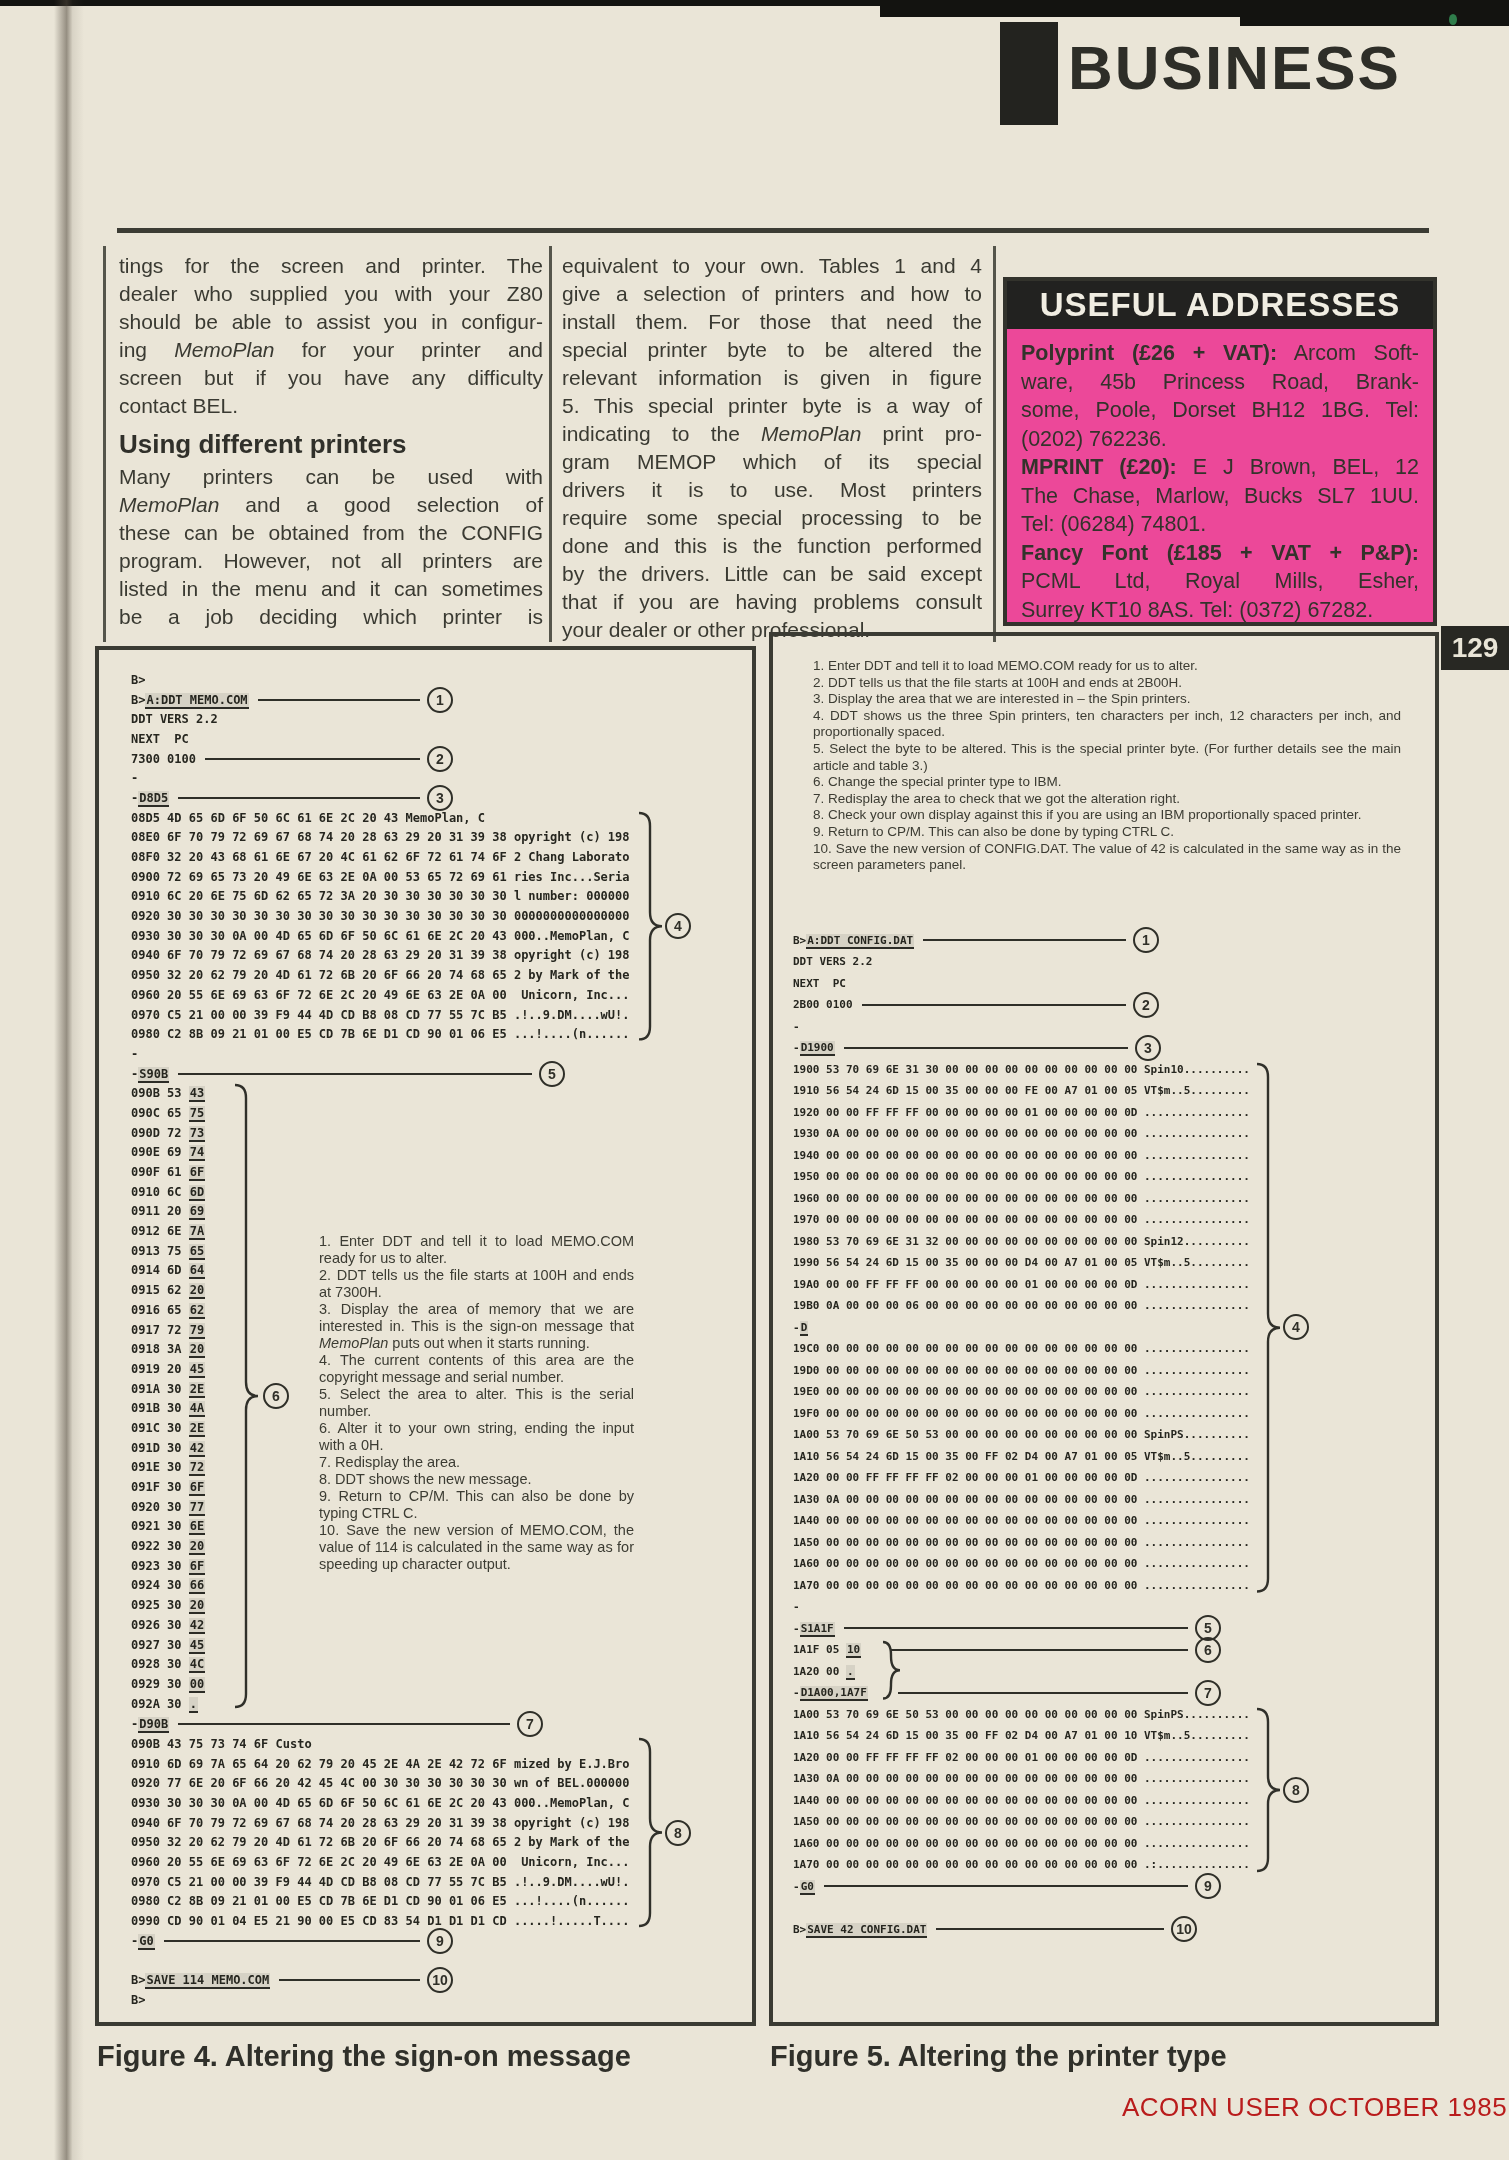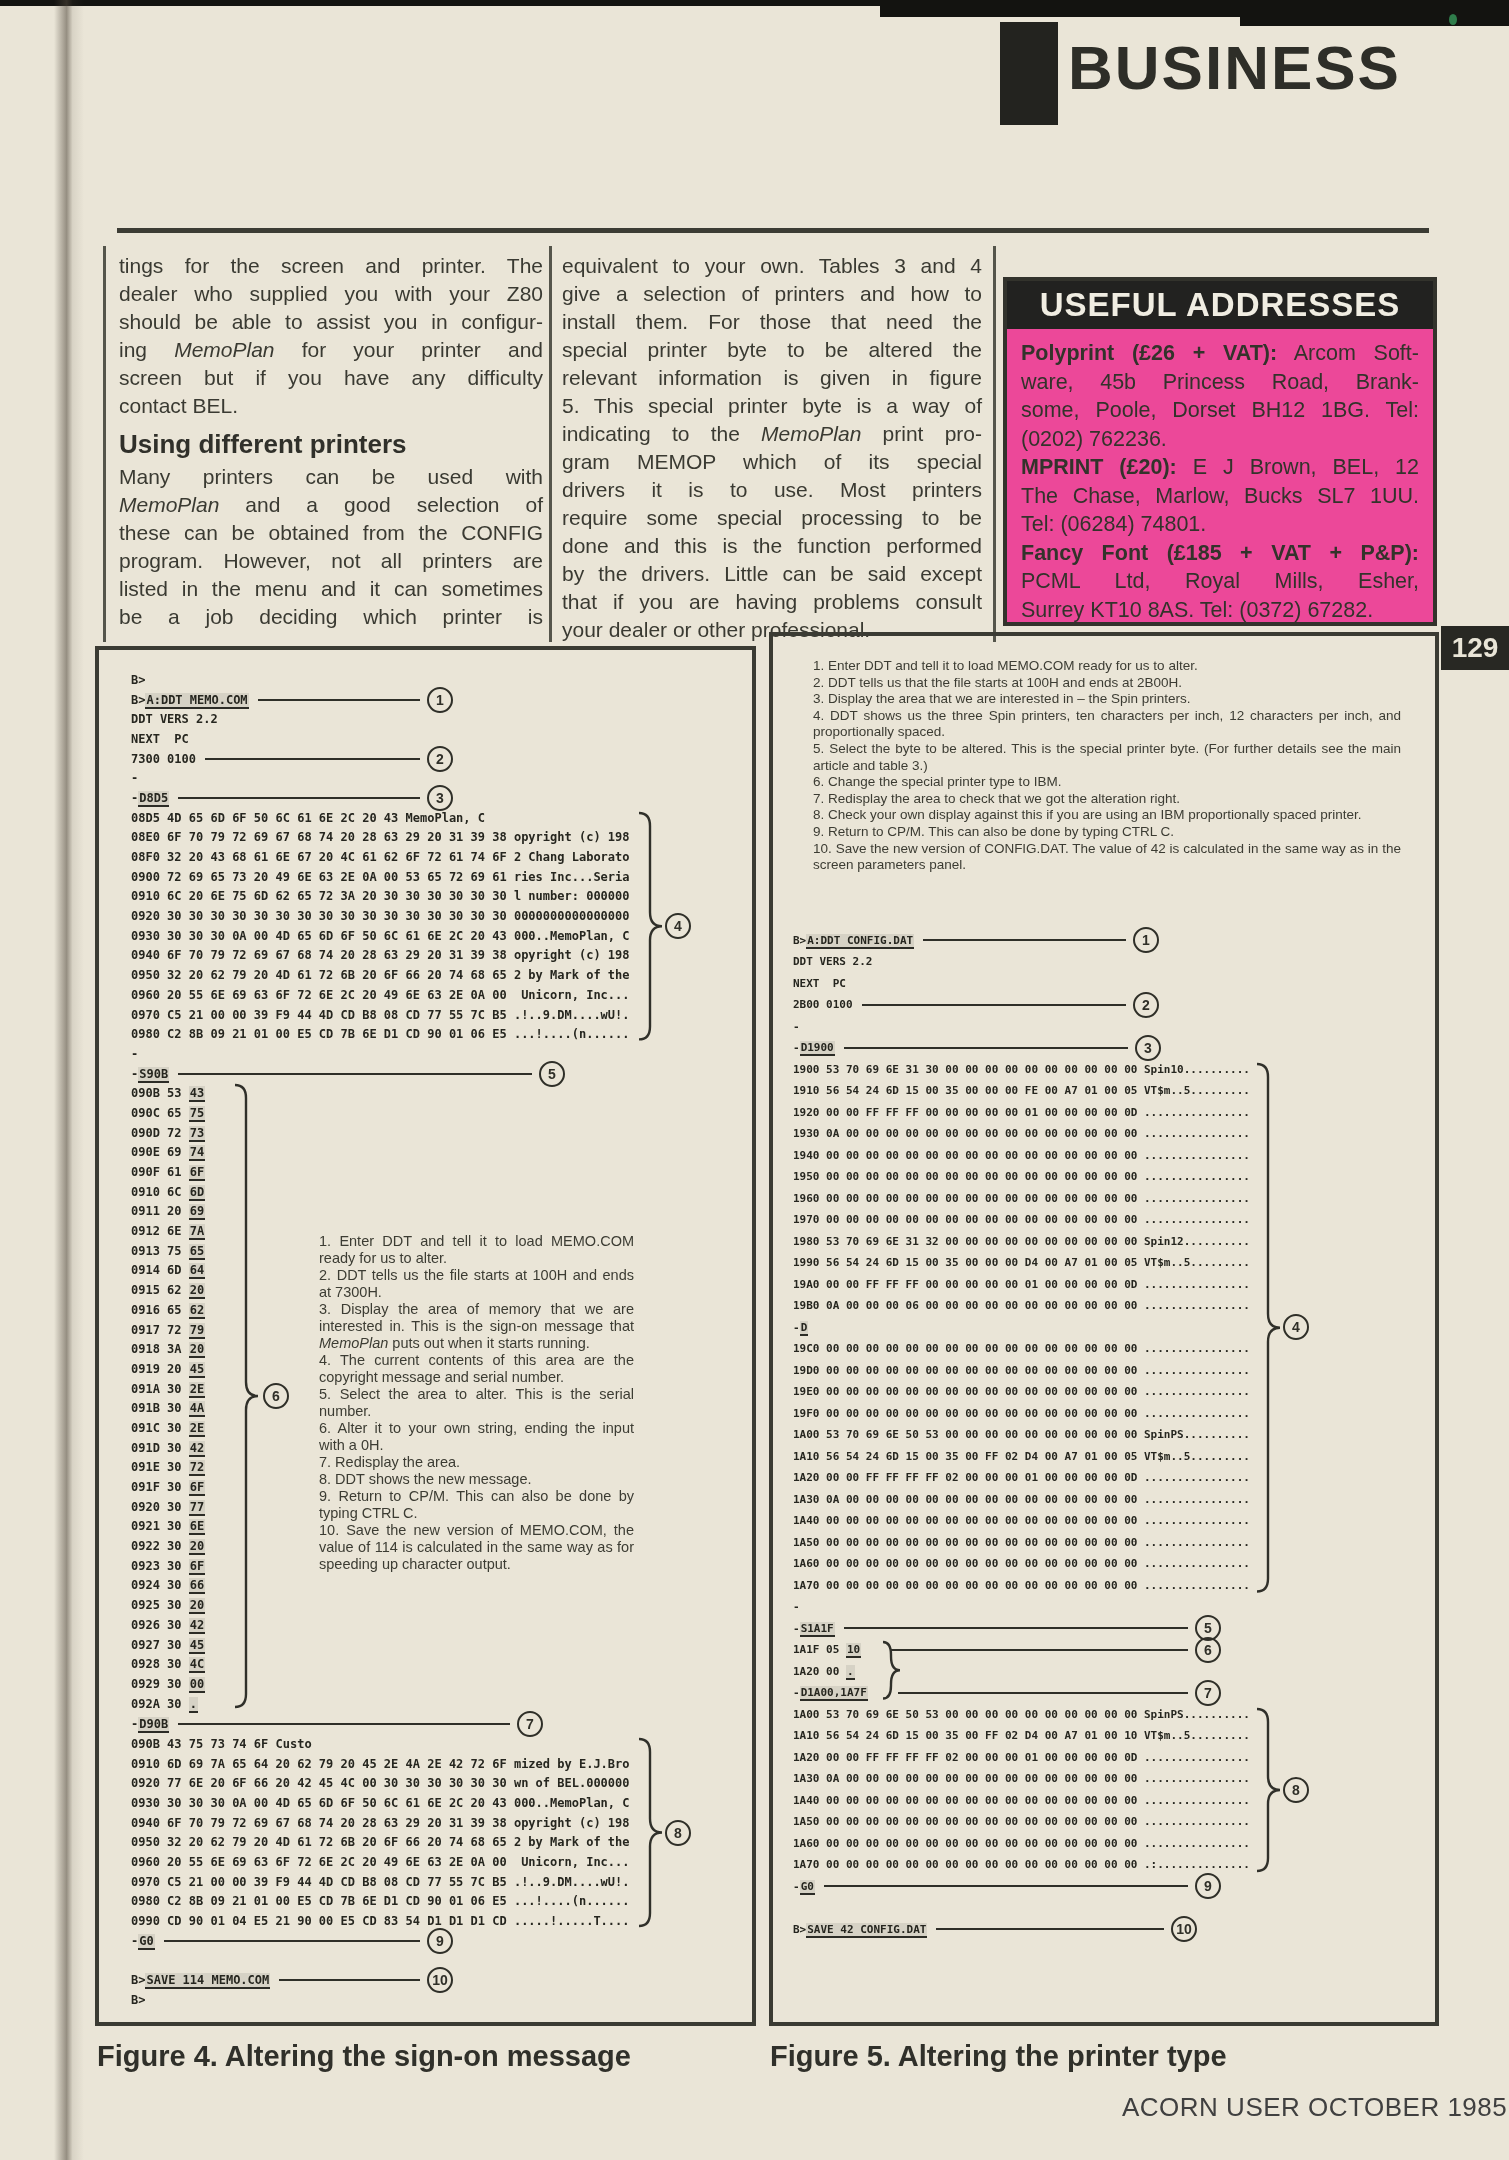--- a/index.html
+++ b/index.html
@@ -28,21 +28,21 @@
   .addr-head span{color:#f0ede2;font-size:33px;font-weight:bold;letter-spacing:1px;}
   .addr-body{padding:10px 14px 0 14px;--plh:28.5px;font-size:21.5px;color:#33332b;}
   
   .pagenum{position:absolute;left:1441px;top:626px;width:68px;height:44px;background:#282823;
     color:#e9e5d7;font-size:28px;font-weight:bold;text-align:center;line-height:44px;}
   
   .figbox{position:absolute;border:4px solid #3b3b33;box-sizing:border-box;}
   #fig4{left:95px;top:646px;width:661px;height:1380px;}
   #fig5{left:769px;top:632px;width:670px;height:1394px;}
   .fig-caption{position:absolute;top:2040px;font-size:29px;font-weight:bold;color:#30302a;}
-  .footer{position:absolute;left:1122px;top:2092px;font-size:26px;color:#404040;letter-spacing:.5px;}
+  .footer{position:absolute;left:1122px;top:2092px;font-size:26px;color:#b91c1c;letter-spacing:.5px;}
   
   .console{font-family:"DejaVu Sans Mono",monospace;font-weight:bold;color:#26261f;}
   .c4{padding:20px 0 0 32px;font-size:12px;--lh:19.7px;}
   .c5{padding:0 0 0 20px;font-size:11px;margin-top:20px;--lh:21.5px;}
   .crow{display:flex;align-items:center;height:var(--lh);white-space:pre;}
   .ct{flex:0 0 auto;}
   .lead{flex:1 1 auto;height:0;border-top:2px solid #2f2f28;margin:0 7px 0 9px;}
   .circ{flex:0 0 auto;width:26px;height:26px;border:2px solid #2f2f28;border-radius:50%;
     font-family:"Liberation Sans",sans-serif;font-size:14px;font-weight:bold;color:#2f2f28;
     display:flex;align-items:center;justify-content:center;box-sizing:border-box;background:transparent;}
@@ -98,21 +98,21 @@
         <div class="jline">Many printers can be used with</div>
         <div class="jline"><i>MemoPlan</i> and a good selection of</div>
         <div class="jline">these can be obtained from the CONFIG</div>
         <div class="jline">program. However, not all printers are</div>
         <div class="jline">listed in the menu and it can sometimes</div>
         <div class="jline">be a job deciding which printer is</div>
       </div>
   </div>
   <div class="col" style="left:562px;width:420px">
     <div>
-        <div class="jline">equivalent to your own. Tables 3 and 4</div>
+        <div class="jline">equivalent to your own. Tables 1 and 4</div>
         <div class="jline">give a selection of printers and how to</div>
         <div class="jline">install them. For those that need the</div>
         <div class="jline">special printer byte to be altered the</div>
         <div class="jline">relevant information is given in figure</div>
         <div class="jline">5. This special printer byte is a way of</div>
         <div class="jline">indicating to the <i>MemoPlan</i> print pro-</div>
         <div class="jline">gram MEMOP which of its special</div>
         <div class="jline">drivers it is to use. Most printers</div>
         <div class="jline">require some special processing to be</div>
         <div class="jline">done and this is the function performed</div>

